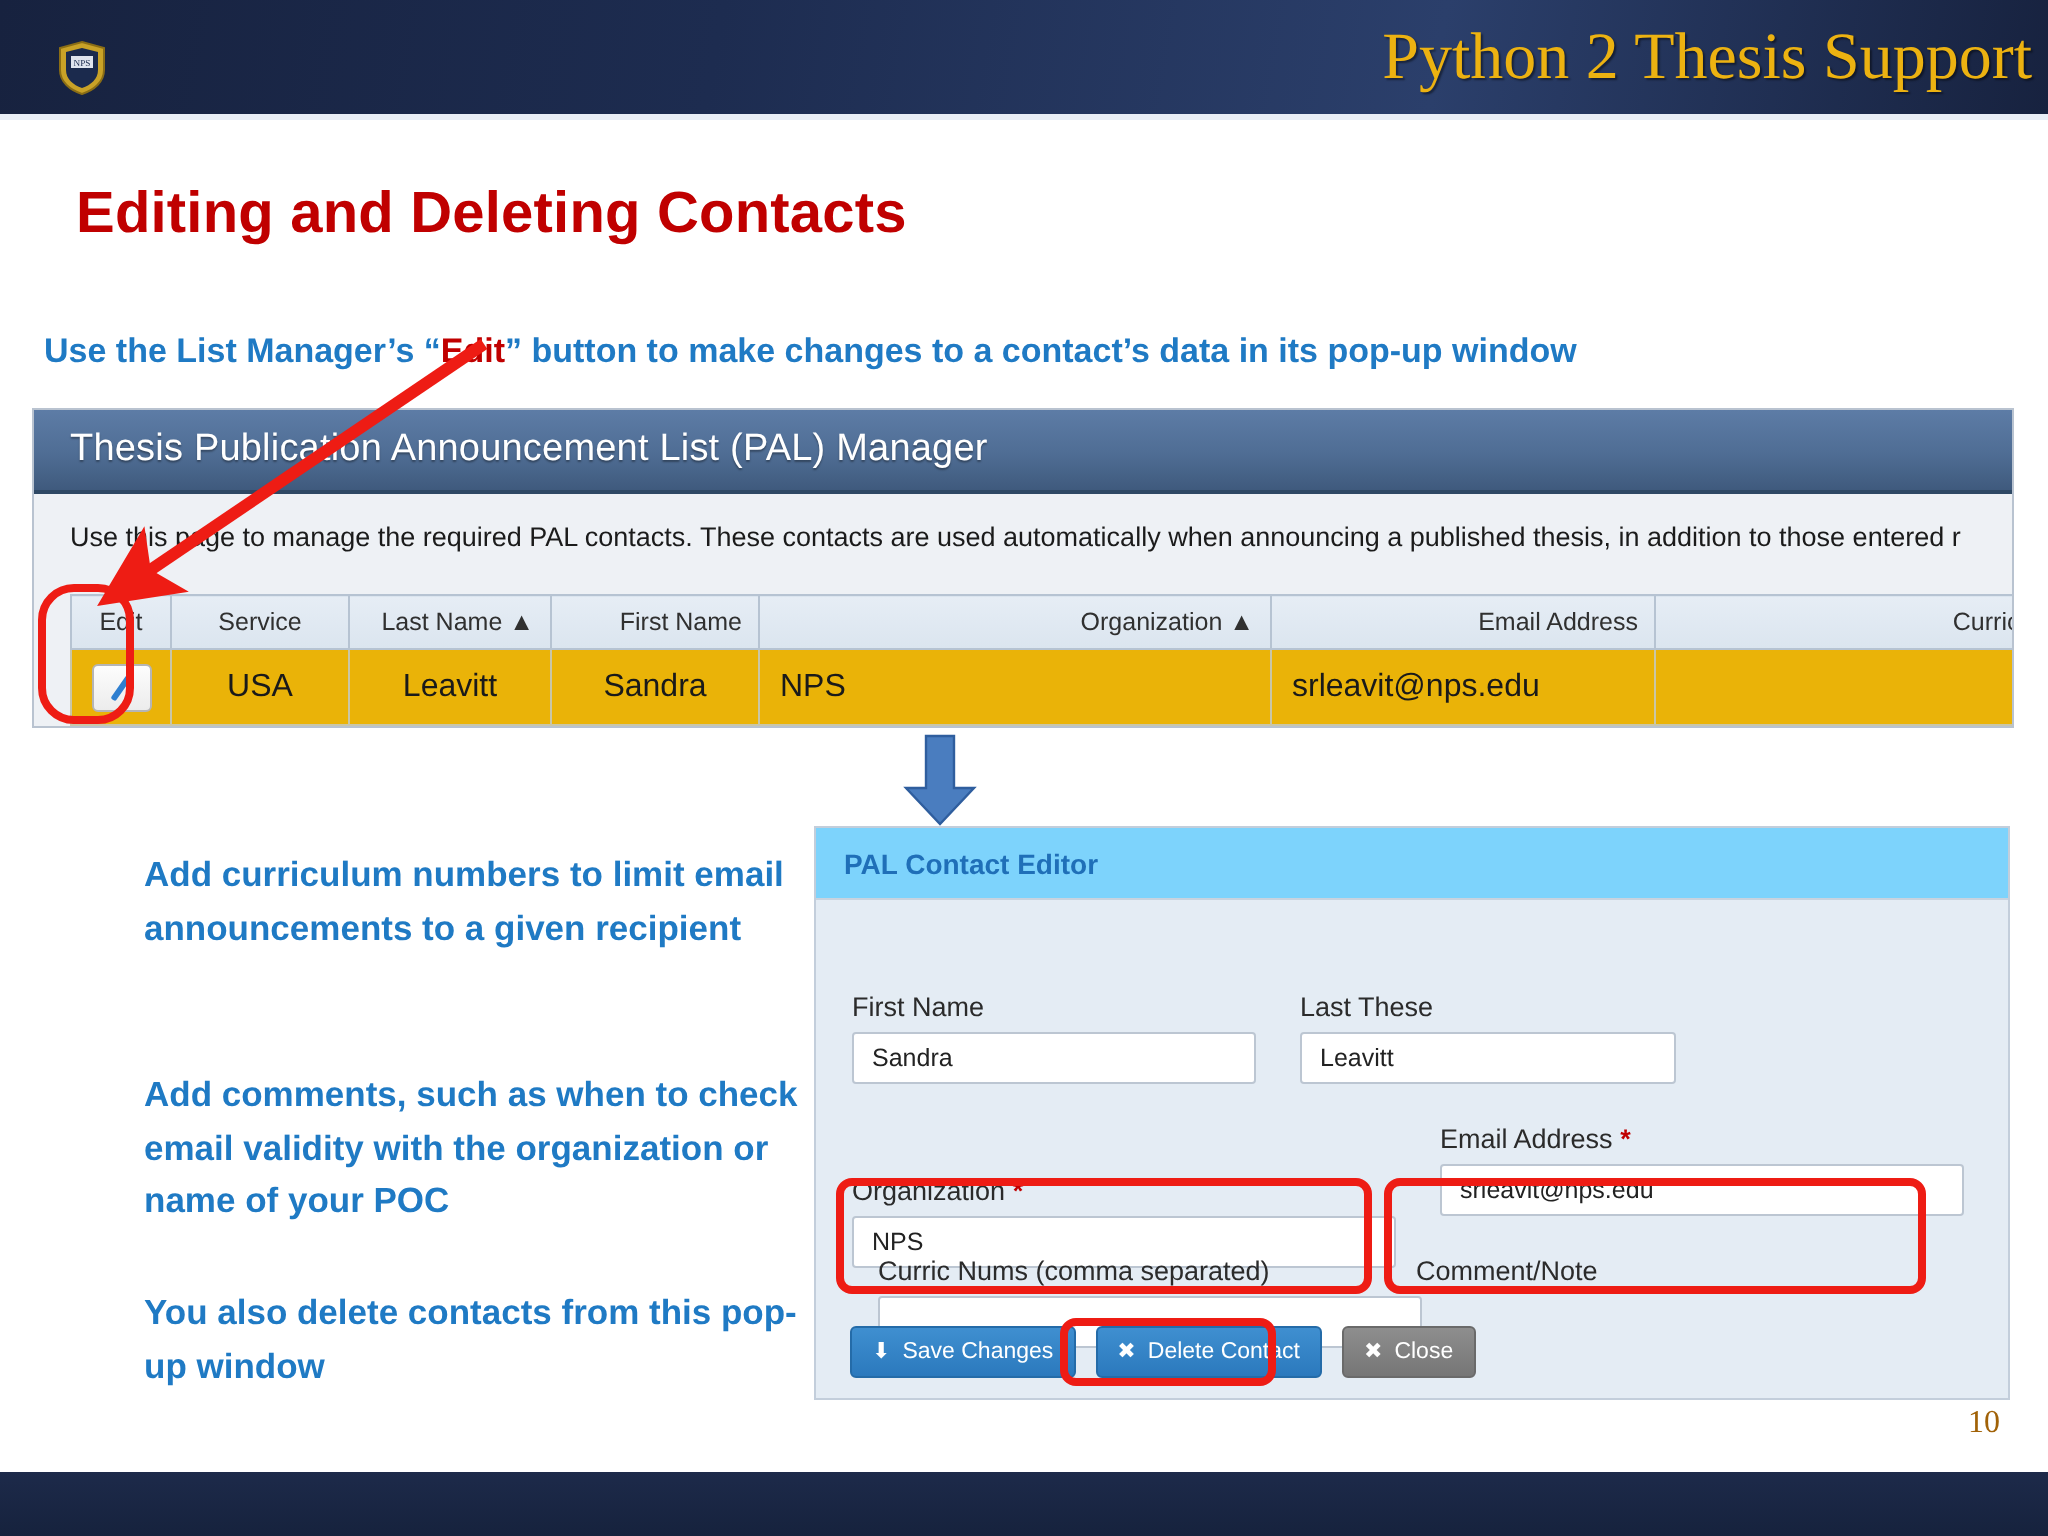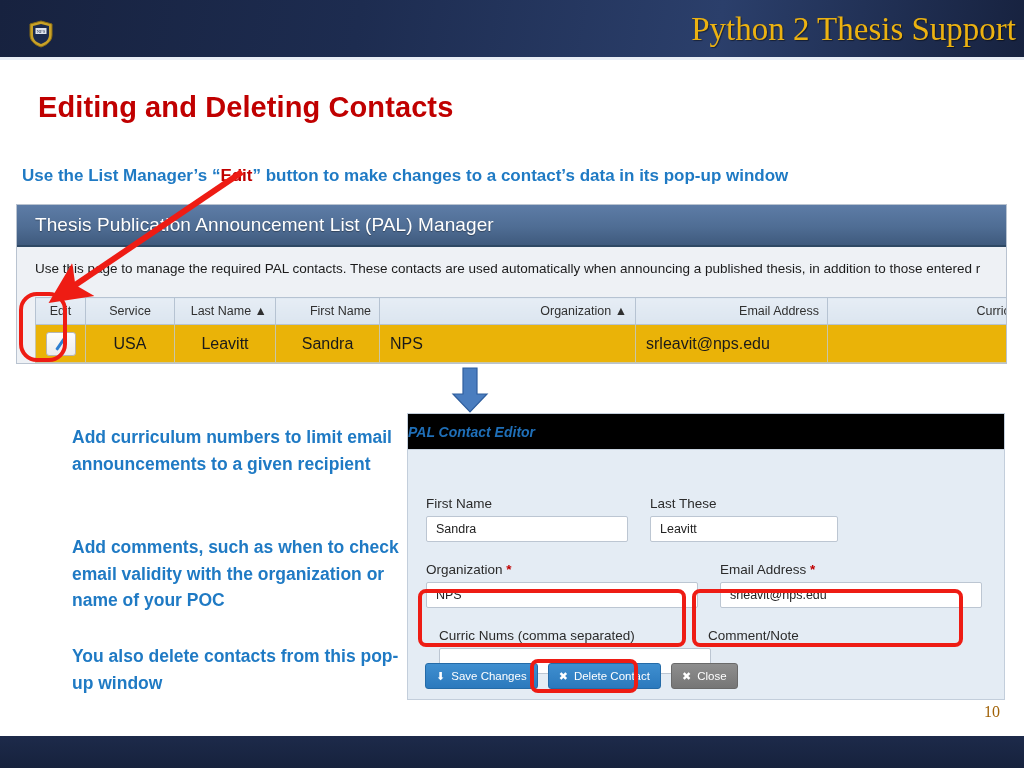--- a/index.html
+++ b/index.html
@@ -192,24 +192,24 @@
   
   .dialog {
     position: absolute;
     left: 407px; top: 413px;
     width: 598px; height: 287px;
     background: #e4ecf4;
     border: 1px solid #c3cedb;
   }
   .dialog-head {
     height: 36px;
-    background: #000000;
+    background: #7dd3fc;
     border-bottom: 1px solid #c8d3df;
     display: flex; align-items: center;
-    font-style: italic;
+    padding-left: 14px;
   }
   .dialog-head-text {
     font-size: 14px;
     font-weight: bold;
     color: #1f6fb8;
   }
   .dialog-body { position: relative; padding: 14px 18px 0 18px; }
 
   .field-label {
     font-size: 13.5px;
@@ -228,21 +228,21 @@
     padding: 0 9px;
   }
 
   .row1 { position: absolute; left: 18px; top: 46px; width: 562px; }
   .row2 { position: absolute; left: 18px; top: 112px; width: 562px; }
   .row3 { position: absolute; left: 14px; top: 178px; width: 570px; }
 
   .fx { position: absolute; }
   .f-first { left: 0;   width: 202px; }
   .f-last  { left: 224px; width: 188px; }
-  .f-org   { left: 0;   width: 272px; }
+  .f-org   { left: 0;   width: 272px; margin-top: 26px; }
   .f-email { left: 294px; width: 262px; }
 
   .f-curr  { left: 17px;   width: 272px; }
   .f-cmt   { left: 286px; width: 272px; }
 
   .hl-box {
     position: absolute;
     border: 4px solid #ee1c14;
     border-radius: 8px;
     pointer-events: none;

